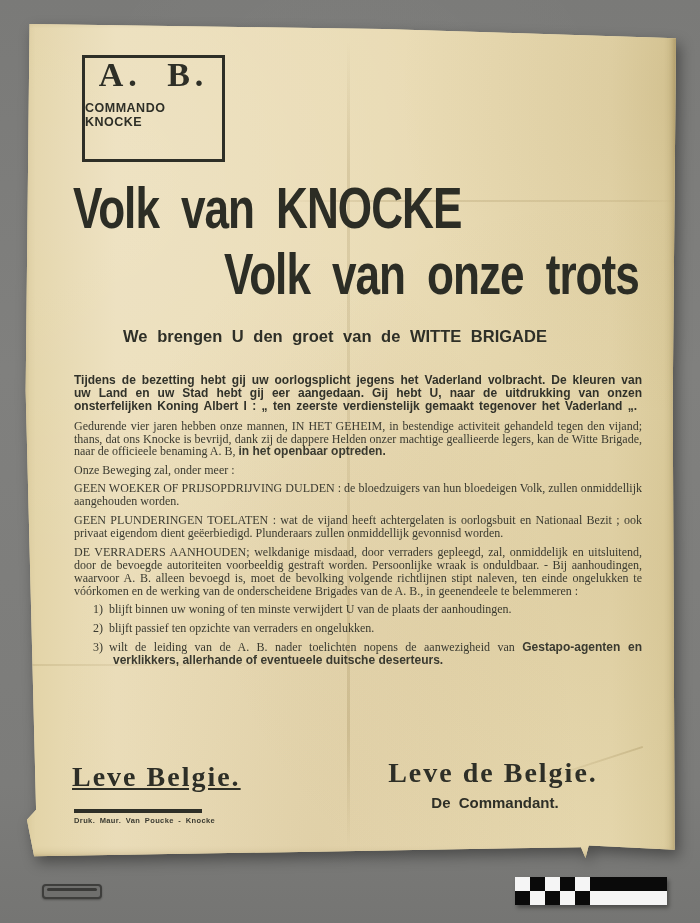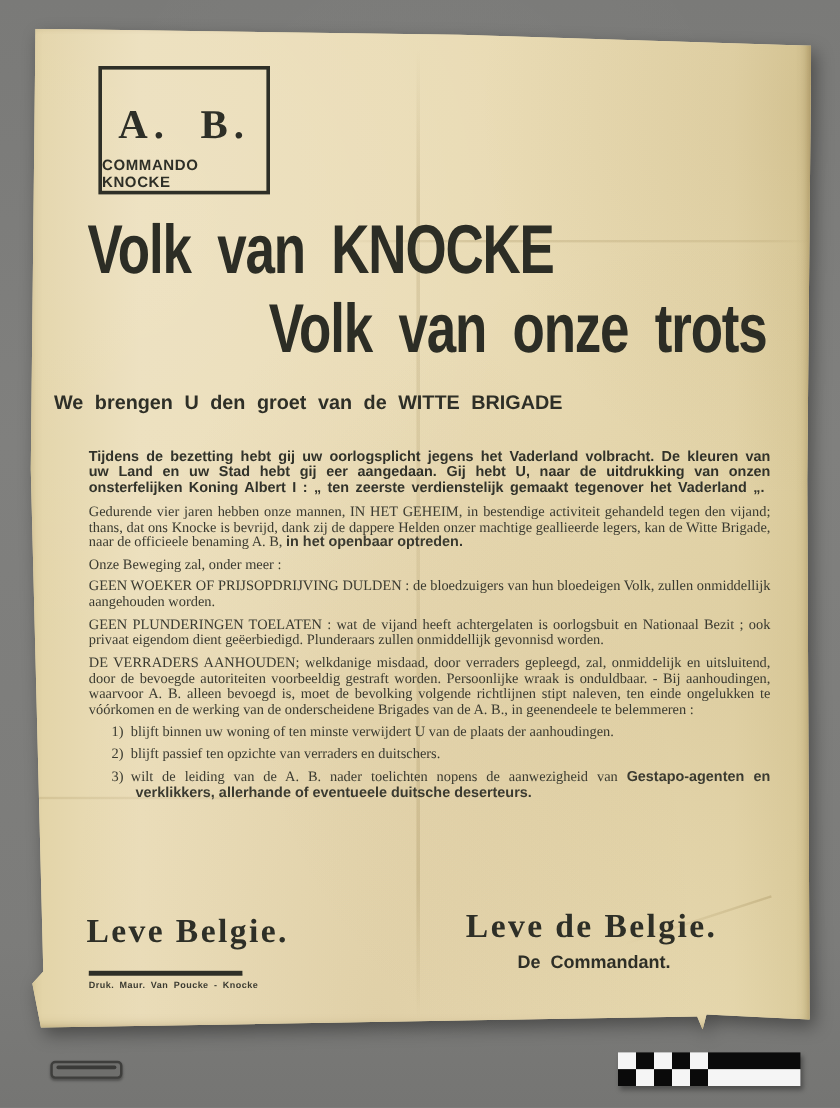--- a/index.html
+++ b/index.html
@@ -42,55 +42,55 @@
     background:linear-gradient(90deg, transparent, rgba(120,96,40,0.18) 30%, rgba(120,96,40,0.10) 90%, transparent); }
   .crease-h2{ position:absolute; left:0; top:640px; width:45%; height:2px;
     background:linear-gradient(90deg, rgba(120,96,40,0.14), transparent); }
   .crease-d{ position:absolute; right:30px; bottom:90px; width:130px; height:2px;
     background:linear-gradient(90deg, transparent, rgba(120,96,40,0.20));
     transform:rotate(-18deg); }
 
   
   .stamp{ position:absolute; left:57px; top:31px; width:137px; height:101px;
     border:3px solid #2e2f27; display:flex; flex-direction:column;
-    align-items:center; justify-content:flex-end; }
+    align-items:center; justify-content:flex-start; }
   .stamp-ab{ font-family:"Liberation Serif", serif; font-weight:bold;
     font-size:34px; letter-spacing:5px; word-spacing:12px; color:#2e2f27; line-height:1; }
   .stamp-cmd{ margin-top:9px; font-weight:bold; font-size:12.5px;
     word-spacing:9px; letter-spacing:0.5px; color:#2e2f27; }
 
   
   .headline-line{ position:absolute; font-weight:800; font-size:45px;
     letter-spacing:-1px; word-spacing:11px; color:#2c2d25; white-space:nowrap;
     transform:scale(0.98,1.28); transform-origin:0 0; line-height:1; }
   .hl1{ left:48px; top:155px; }
   .hl2{ left:199px; top:221px; }
 
   
   .subtitle{ position:absolute; left:20px; top:303px; width:580px;
-    font-weight:bold; font-size:16.5px; word-spacing:5px;
+    text-align:center; font-weight:bold; font-size:16.5px; word-spacing:5px;
     color:#2e2f27; }
 
   
   .bodytext{ position:absolute; left:49px; top:350px; width:568px;
     font-family:"Liberation Serif", serif; font-size:12px; line-height:12.9px;
     color:#3a3a30; }
   .bodytext p{ margin:0 0 6px 0; text-align:justify; }
   .p-sans{ font-family:"Liberation Sans", sans-serif; font-weight:bold;
     font-size:12px; line-height:13.2px; color:#31322a; word-spacing:2px; }
   .lead-in{ margin-bottom:5px !important; text-align:left !important; }
   .bold-sans{ font-family:"Liberation Sans", sans-serif; font-weight:bold; }
   .nlist{ margin:2px 0 0 0; padding:0; list-style:none; }
   .nlist li{ margin:0 0 6px 0; padding-left:39px; text-indent:-20px; text-align:justify; }
   .nlist .num{ padding-right:6px; }
 
   
   .closing-left{ position:absolute; left:47px; top:737px;
     font-family:"Liberation Serif", serif; font-weight:bold; font-size:28px;
-    letter-spacing:2px; color:#2e2f27; }
+    letter-spacing:2px; color:#2e2f27;text-decoration:underline; }
   .closing-right{ position:absolute; left:318px; top:733px; width:300px;
     text-align:center; font-family:"Liberation Serif", serif; font-weight:bold;
     font-size:28px; letter-spacing:2px; color:#2e2f27; white-space:nowrap; }
   .closing-sub1{ position:absolute; left:330px; top:770px; width:280px;
     text-align:center; font-weight:bold; font-size:15px; word-spacing:4px; color:#2e2f27; }
   .closing-sub2{ position:absolute; left:330px; top:788px; width:280px;
     text-align:center; font-weight:bold; font-size:17px; letter-spacing:1px;
     word-spacing:6px; color:#2e2f27; }
 
   
@@ -138,21 +138,21 @@
 
       <div class="bodytext">
         <p class="p-sans">Tijdens de bezetting hebt gij uw oorlogsplicht jegens het Vaderland volbracht. De kleuren van uw Land en uw Stad hebt gij eer aangedaan. Gij hebt U, naar de uitdrukking van onzen onsterfelijken Koning Albert I : „ ten zeerste verdienstelijk gemaakt tegenover het Vaderland „.</p>
         <p><span>Gedurende vier jaren hebben onze mannen, IN HET GEHEIM, in bestendige activiteit gehandeld tegen den vijand; thans, dat ons Knocke is bevrijd, dank zij de dappere Helden onzer machtige geallieerde legers, kan de Witte Brigade, naar de officieele benaming A. B, </span><span class="bold-sans">in het openbaar optreden.</span></p>
         <p class="lead-in">Onze Beweging zal, onder meer :</p>
         <p>GEEN WOEKER OF PRIJSOPDRIJVING DULDEN : de bloedzuigers van hun bloedeigen Volk, zullen onmiddellijk aangehouden worden.</p>
         <p>GEEN PLUNDERINGEN TOELATEN : wat de vijand heeft achtergelaten is oorlogsbuit en Nationaal Bezit ; ook privaat eigendom dient geëerbiedigd. Plunderaars zullen onmiddellijk gevonnisd worden.</p>
         <p>DE VERRADERS AANHOUDEN; welkdanige misdaad, door verraders gepleegd, zal, onmiddelijk en uitsluitend, door de bevoegde autoriteiten voorbeeldig gestraft worden. Persoonlijke wraak is onduldbaar. - Bij aanhoudingen, waarvoor A. B. alleen bevoegd is, moet de bevolking volgende richtlijnen stipt naleven, ten einde ongelukken te vóórkomen en de werking van de onderscheidene Brigades van de A. B., in geenendeele te belemmeren :</p>
         <ol class="nlist">
           <li><span class="num">1)</span><span>blijft binnen uw woning of ten minste verwijdert U van de plaats der aanhoudingen.</span></li>
-          <li><span class="num">2)</span><span>blijft passief ten opzichte van verraders en duitschers.</span></li>
+          <li><span class="num">2)</span><span>blijft passief ten opzichte van verraders en ongelukken.</span></li>
           <li><span class="num">3)</span><span>wilt de leiding van de A. B. nader toelichten nopens de aanwezigheid van </span><span class="bold-sans">Gestapo-agenten en verklikkers, allerhande of eventueele duitsche deserteurs.</span></li>
         </ol>
       </div>
 
       <div class="closing-left">Leve Belgie.</div>
       <div class="closing-right">Leve de Belgie.</div>
       <div class="closing-sub1">De Commandant.</div>
 
       <div class="printer">
         <div class="printer-rule"></div>

